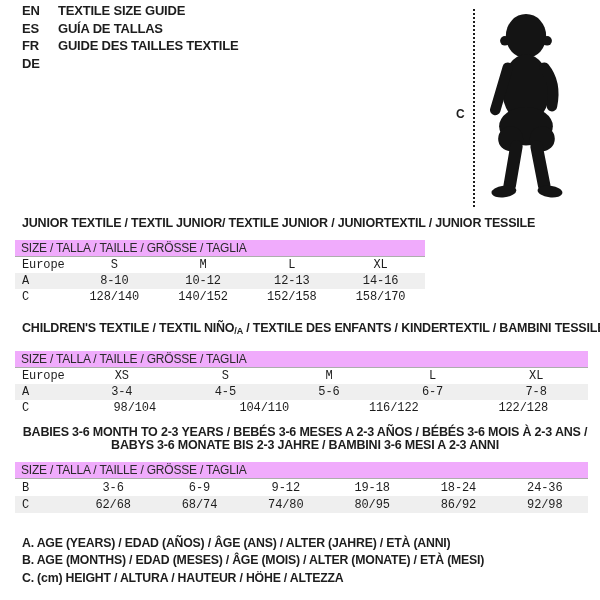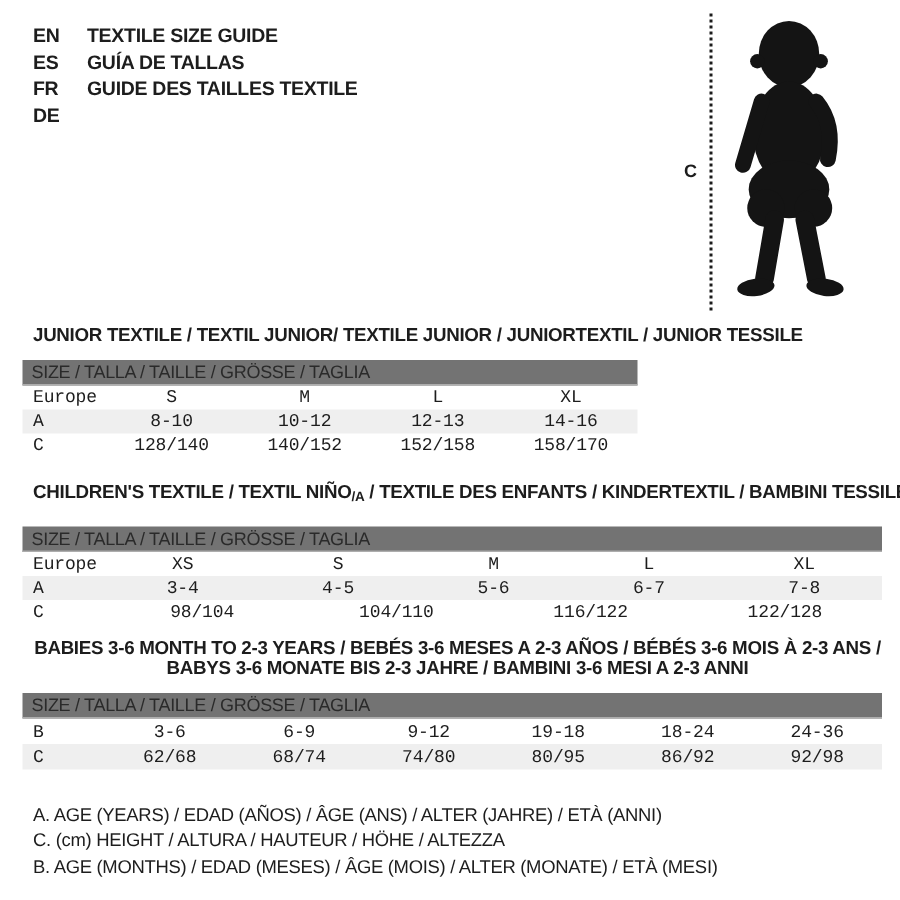--- a/index.html
+++ b/index.html
@@ -9,21 +9,21 @@
     width: 600px;
     height: 600px;
     background: #ffffff;
     font-family: "Liberation Sans", sans-serif;
     color: #1d1d1d;
     overflow: hidden;
   }
   .cond { letter-spacing: -0.2px; }
 
   
-  .lang-block { position: absolute; left: 22px; top: 15px; }
+  .lang-block { position: absolute; left: 22px; top: 2px; }
   .lang-row {
     display: flex;
     height: 17.6px;
     align-items: center;
     font-weight: 700;
     font-size: 13px;
     letter-spacing: -0.2px;
   }
   .lang-code { width: 36px; flex: 0 0 36px; }
   .lang-text { white-space: nowrap; }
@@ -50,21 +50,21 @@
     font-size: 12.5px;
     font-weight: 700;
     line-height: 13px;
     letter-spacing: -0.2px;
     white-space: nowrap;
     text-align: center;
   }
   .subscript { font-size: 9px; vertical-align: -2px; }
   .size-bar {
     height: 17px;
-    background: #737373;
+    background: #f0abfc;
     border-bottom: 1px solid #adadad;
     display: flex;
     align-items: center;
     padding-left: 6px;
     font-size: 12px;
     letter-spacing: -0.2px;
     color: #2a2a2a;
   }
   .t1 .size-bar { margin-top: 10px; }
   .t2 .size-bar { margin-top: 13px; }
@@ -80,21 +80,21 @@
   .t3 .trow { height: 17px; }
   .trow.shaded { background: #efefef; }
   .cell.label { flex: 0 0 55px; padding-left: 7px; }
   .cell.val { flex: 1 1 0; text-align: center; }
 
   
   .legend { position: absolute; left: 22px; top: 535px; }
   .legend-line {
     height: 17.3px;
     line-height: 17.3px;
-    font-weight: 400;
+    font-weight: 700;
     font-size: 12.3px;
     letter-spacing: -0.2px;
     white-space: nowrap;
   }
 </style>
 </head>
 <body>
 
 <div class="page">
 
@@ -211,17 +211,17 @@
       <span class="cell val">68/74</span>
       <span class="cell val">74/80</span>
       <span class="cell val">80/95</span>
       <span class="cell val">86/92</span>
       <span class="cell val">92/98</span>
     </div>
   </section>
 
   <div class="legend">
     <div class="legend-line">A. AGE (YEARS) / EDAD (AÑOS) / ÂGE (ANS) / ALTER (JAHRE) / ETÀ (ANNI)</div>
+    <div class="legend-line">B. AGE (MONTHS) / EDAD (MESES) / ÂGE (MOIS) / ALTER (MONATE) / ETÀ (MESI)</div>
     <div class="legend-line">C. (cm) HEIGHT / ALTURA / HAUTEUR / HÖHE / ALTEZZA</div>
-    <div class="legend-line">B. AGE (MONTHS) / EDAD (MESES) / ÂGE (MOIS) / ALTER (MONATE) / ETÀ (MESI)</div>
   </div>
 
 </div>
 
 </body></html>

